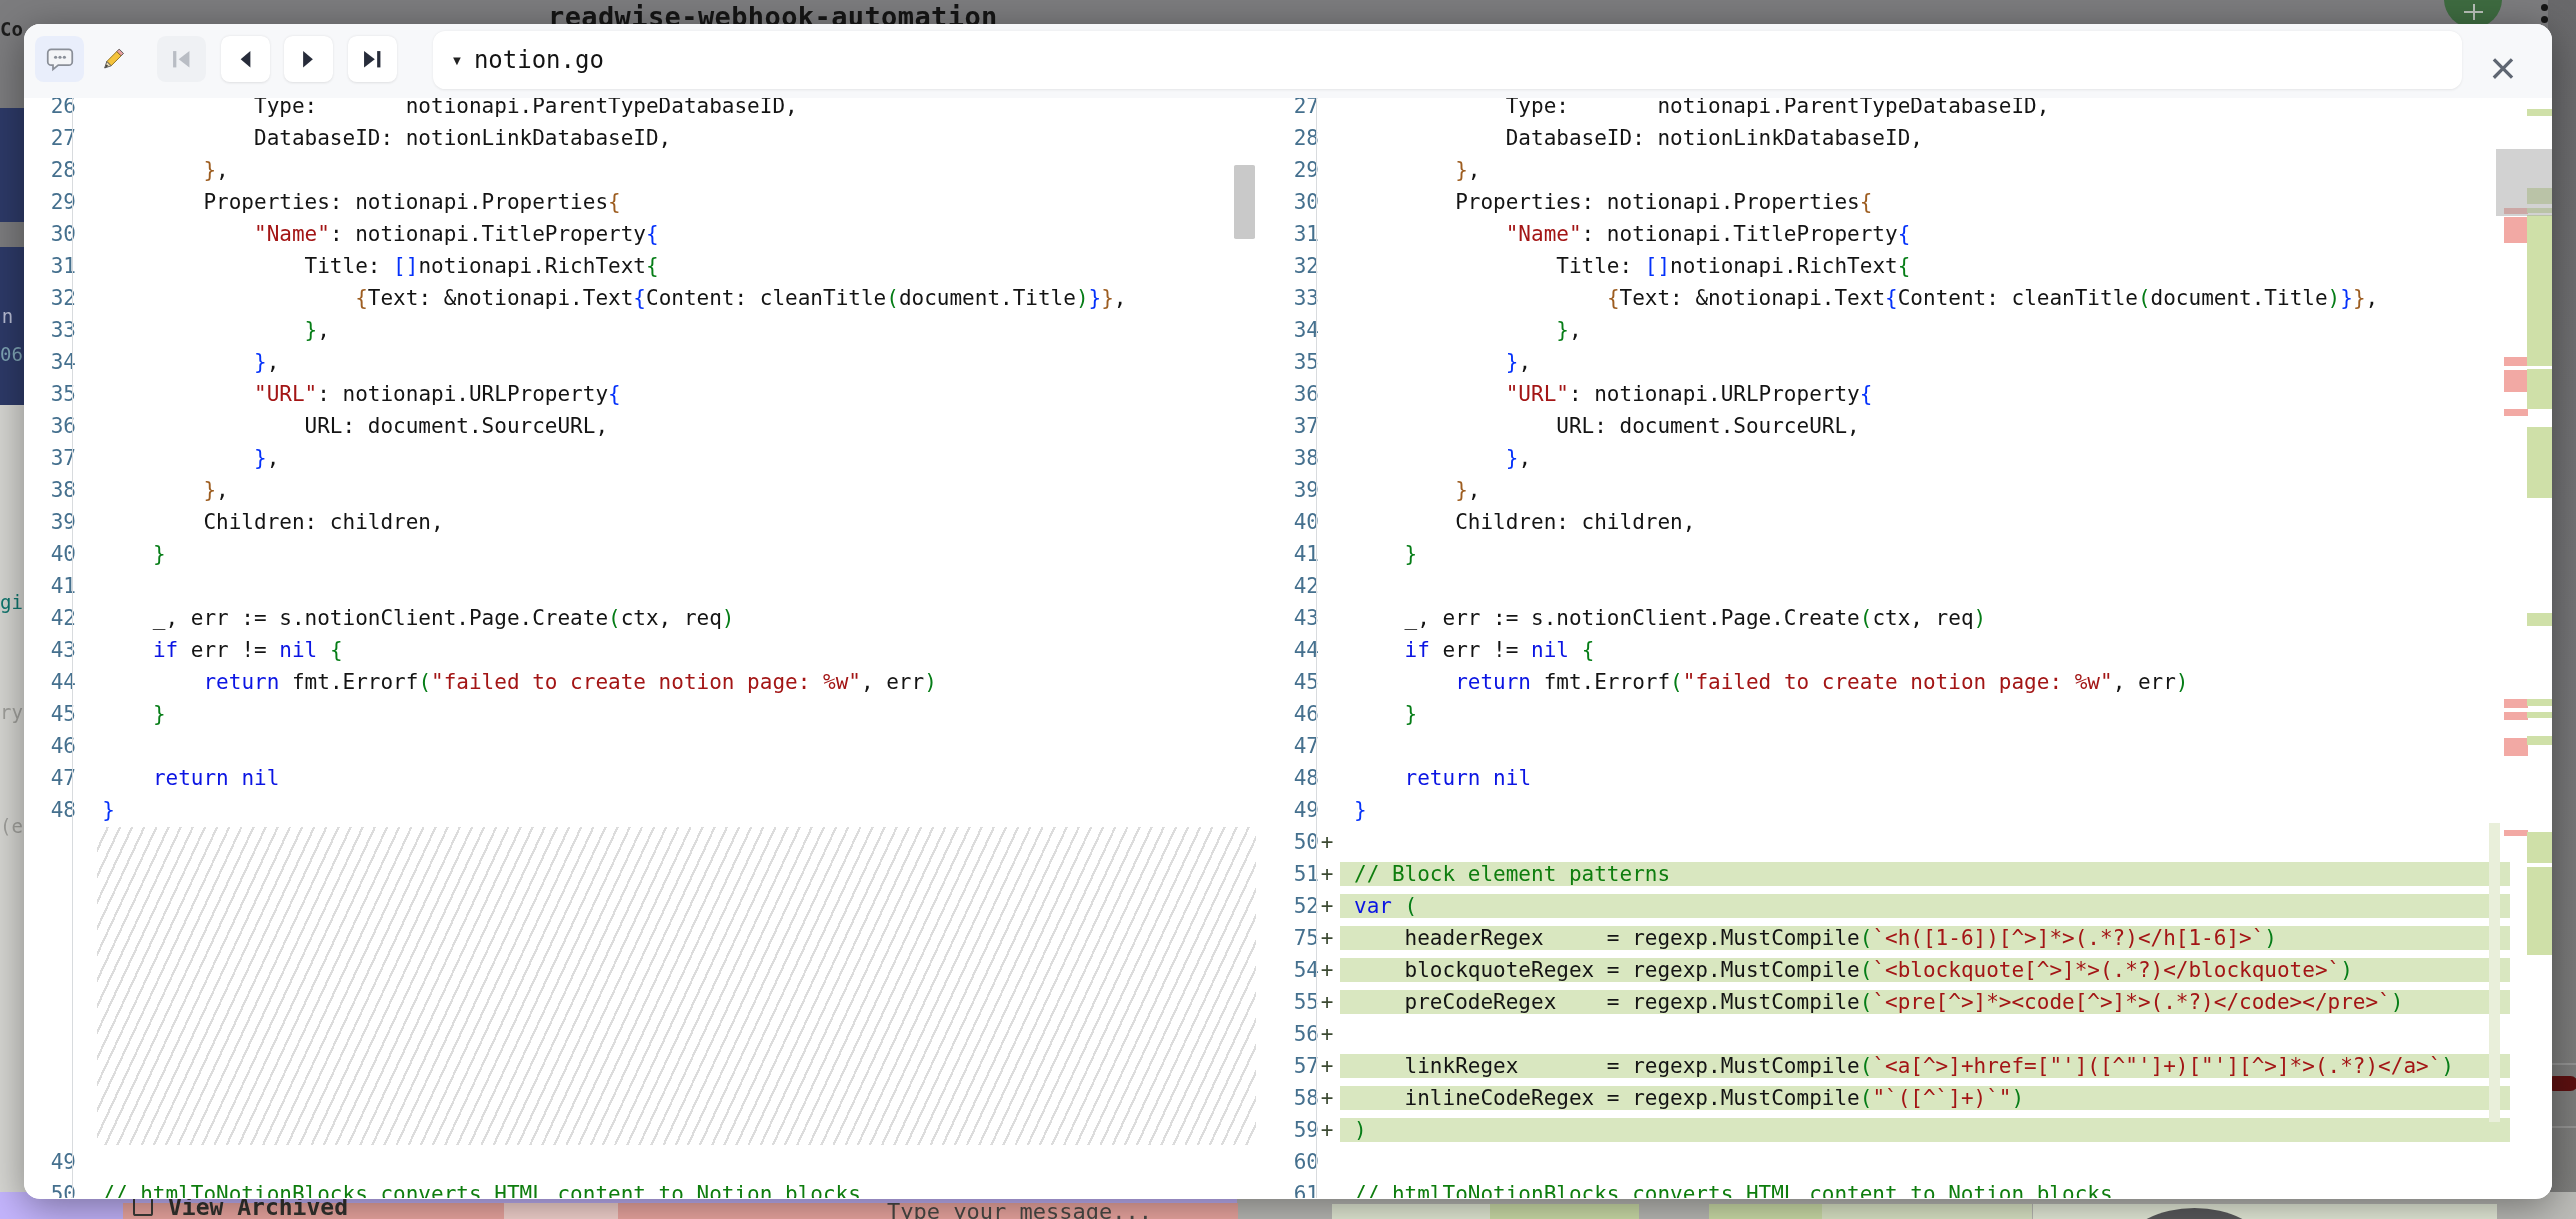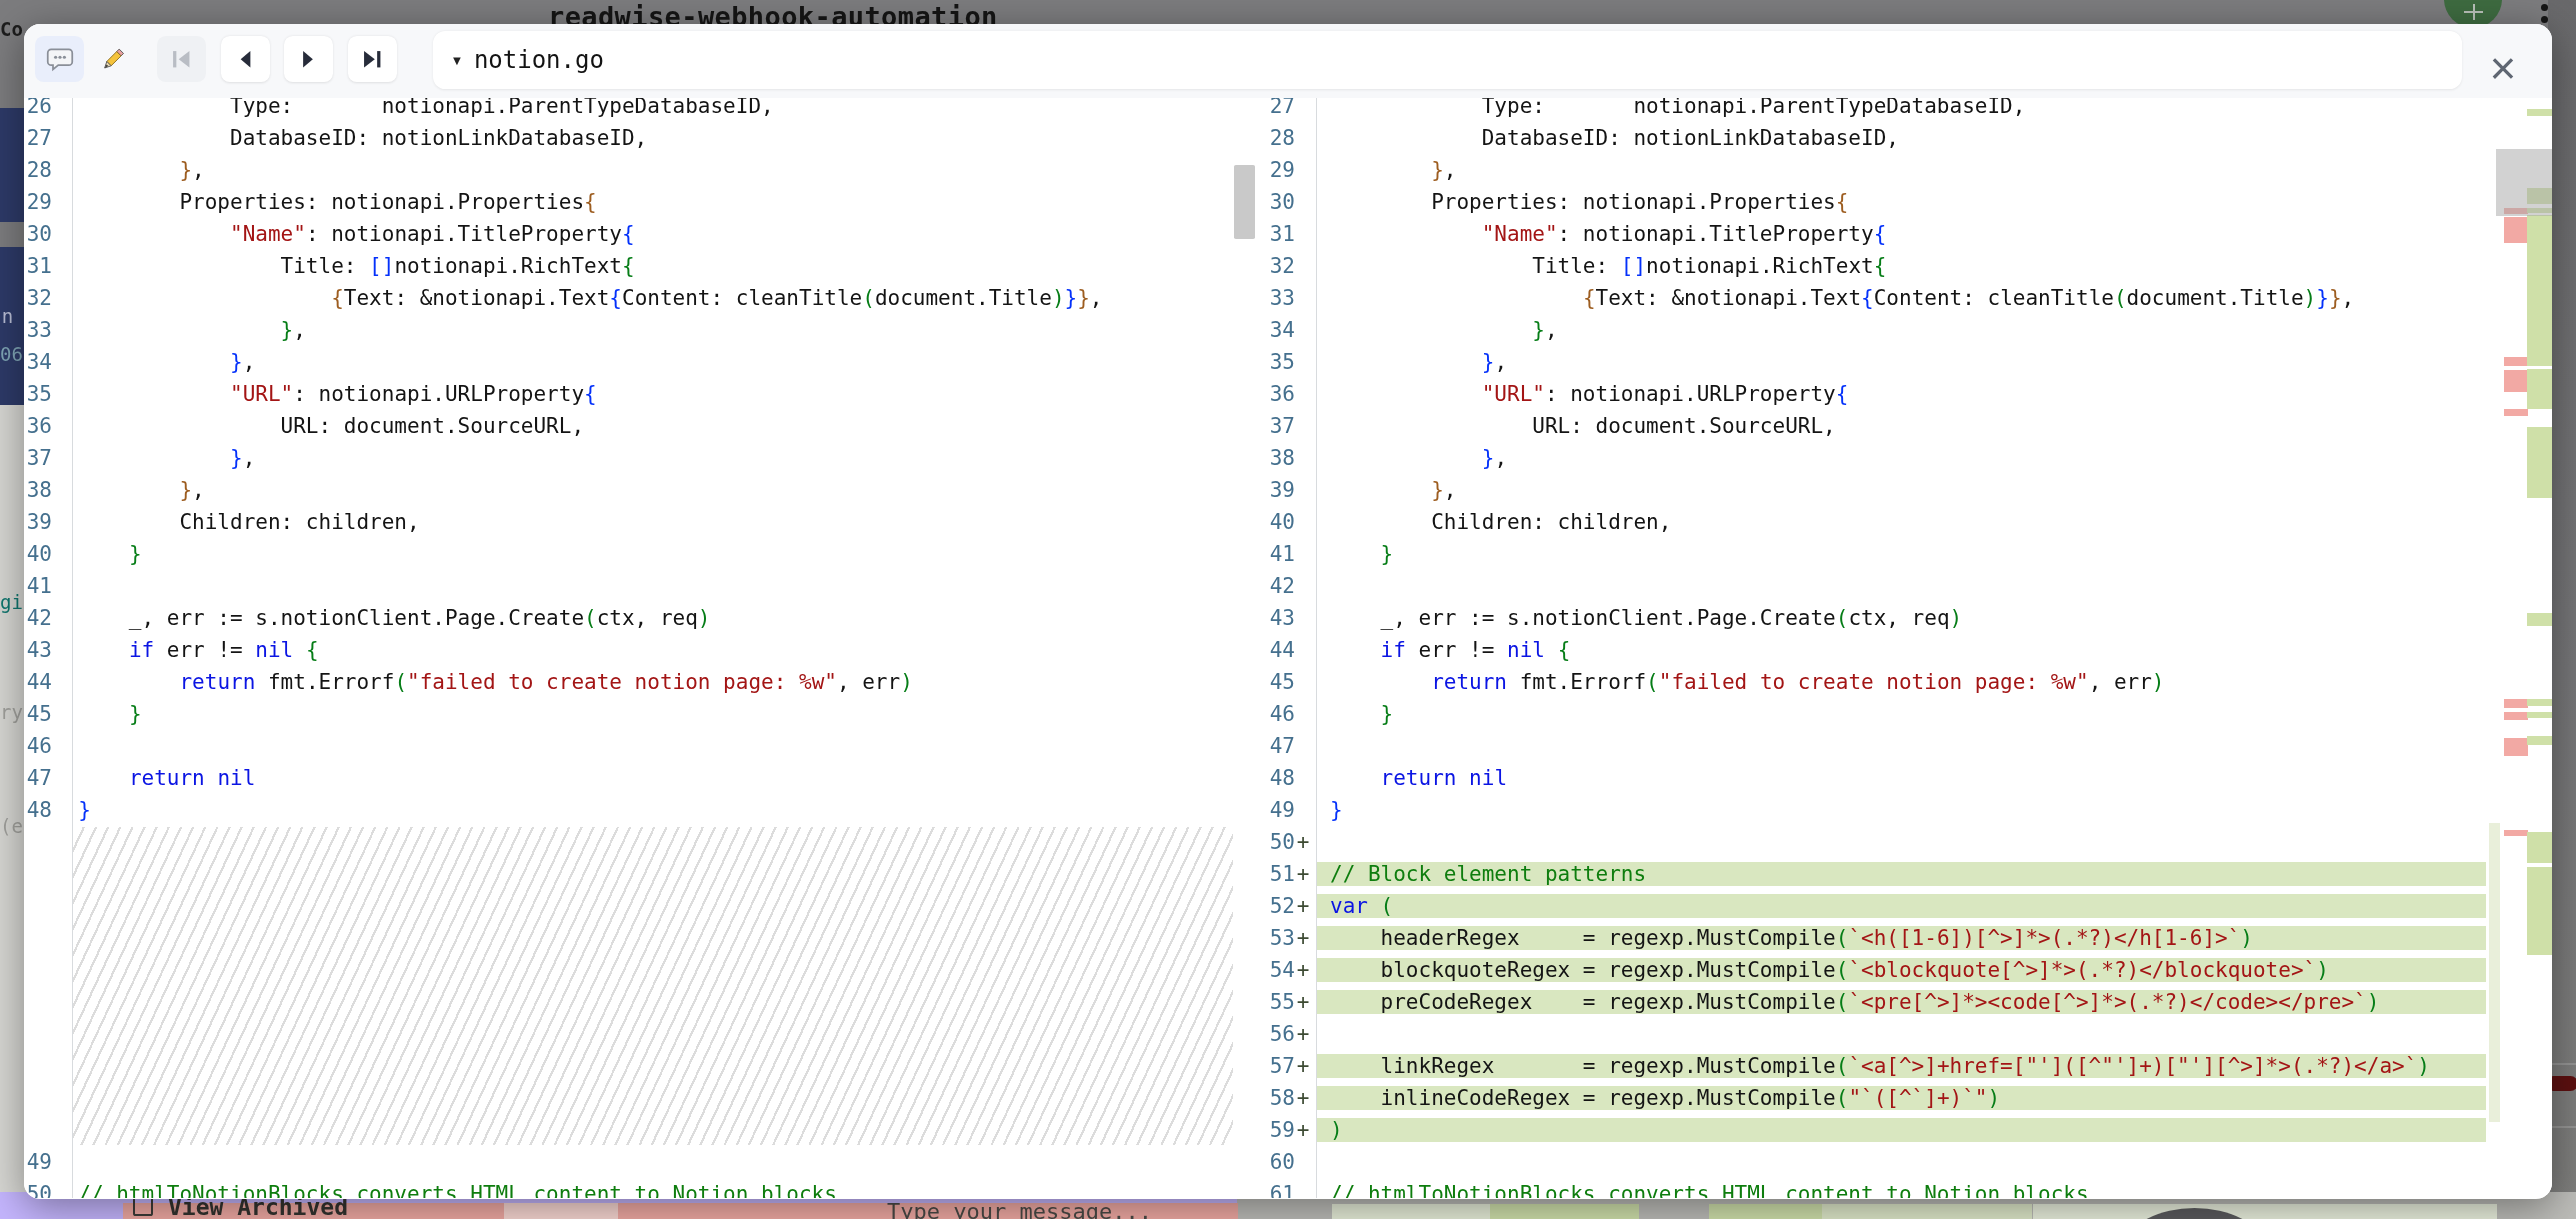--- a/index.html
+++ b/index.html
@@ -52,21 +52,21 @@
   .filebar .caret{font-size:13px;color:#222;margin-right:10.5px;}
   .filebar .fname{font-family:"DejaVu Sans Mono",monospace;font-size:24px;color:#131313;}
   .closebtn{position:absolute;left:2456px;top:21px;width:46px;height:46px;display:flex;align-items:center;
             justify-content:center;font-size:46px;font-weight:300;color:#5f6672;cursor:pointer;line-height:1;}
 
   
   .editor{position:absolute;top:74px;height:1100px;overflow:hidden;background:#fff;}
   .ed-left{left:0;width:1232px;}
   .ed-right{left:1232px;width:1296px;}
   .gutter-sep{position:absolute;top:0;bottom:0;width:0.9px;background:#d8dbde;z-index:3;}
-  .rows{position:absolute;left:0;top:-8px;right:0;}
+  .rows{position:absolute;left:0;top:-8px;right:0;padding-left:24px;}
   .row{display:flex;height:32px;align-items:center;font-family:"DejaVu Sans Mono",monospace;
        font-size:21px;white-space:pre;}
   .lnum{color:#45708e;text-align:right;flex:none;}
   .ed-left .lnum{width:28px;}
   .ed-left .gsp{width:21px;flex:none;}
   .ed-right .lnum{width:39px;}
   .marker{width:21px;flex:none;color:#3c4a32;text-align:left;padding-left:1.8px;box-sizing:border-box;}
   .code{flex:none;white-space:pre;color:#141414;}
   .ed-left .code{width:1160px;padding-left:5.3px;box-sizing:border-box;}
   .ed-right .code{width:1170px;padding-left:14px;box-sizing:border-box;}
@@ -239,21 +239,21 @@
           <div class="row"><span class="lnum">43</span><span class="marker"></span><span class="code"><span class="tk-d">    _, err := s.notionClient.Page.Create</span><span class="tk-g">(</span><span class="tk-d">ctx, req</span><span class="tk-g">)</span></span></div>
           <div class="row"><span class="lnum">44</span><span class="marker"></span><span class="code"><span class="tk-d">    </span><span class="tk-k">if</span><span class="tk-d"> err != </span><span class="tk-k">nil</span><span class="tk-d"> </span><span class="tk-g">{</span></span></div>
           <div class="row"><span class="lnum">45</span><span class="marker"></span><span class="code"><span class="tk-d">        </span><span class="tk-k">return</span><span class="tk-d"> fmt.Errorf</span><span class="tk-g">(</span><span class="tk-s">"failed to create notion page: %w"</span><span class="tk-d">, err</span><span class="tk-g">)</span></span></div>
           <div class="row"><span class="lnum">46</span><span class="marker"></span><span class="code"><span class="tk-d">    </span><span class="tk-g">}</span></span></div>
           <div class="row"><span class="lnum">47</span><span class="marker"></span><span class="code"></span></div>
           <div class="row"><span class="lnum">48</span><span class="marker"></span><span class="code"><span class="tk-d">    </span><span class="tk-k">return</span><span class="tk-d"> </span><span class="tk-k">nil</span></span></div>
           <div class="row"><span class="lnum">49</span><span class="marker"></span><span class="code"><span class="tk-b">}</span></span></div>
           <div class="row added"><span class="lnum">50</span><span class="marker">+</span><span class="code"></span></div>
           <div class="row added"><span class="lnum">51</span><span class="marker">+</span><span class="code"><span class="tk-c">// Block element patterns</span></span></div>
           <div class="row added"><span class="lnum">52</span><span class="marker">+</span><span class="code"><span class="tk-k">var</span><span class="tk-d"> </span><span class="tk-g">(</span></span></div>
-          <div class="row added"><span class="lnum">53</span><span class="marker">+</span><span class="code"><span class="tk-d">    headerRegex     = regexp.MustCompile</span><span class="tk-g">(</span><span class="tk-s">`&lt;h([1-6])[^&gt;]*&gt;(.*?)&lt;/h[1-6]&gt;`</span><span class="tk-g">)</span></span></div>
+          <div class="row added"><span class="lnum">75</span><span class="marker">+</span><span class="code"><span class="tk-d">    headerRegex     = regexp.MustCompile</span><span class="tk-g">(</span><span class="tk-s">`&lt;h([1-6])[^&gt;]*&gt;(.*?)&lt;/h[1-6]&gt;`</span><span class="tk-g">)</span></span></div>
           <div class="row added"><span class="lnum">54</span><span class="marker">+</span><span class="code"><span class="tk-d">    blockquoteRegex = regexp.MustCompile</span><span class="tk-g">(</span><span class="tk-s">`&lt;blockquote[^&gt;]*&gt;(.*?)&lt;/blockquote&gt;`</span><span class="tk-g">)</span></span></div>
           <div class="row added"><span class="lnum">55</span><span class="marker">+</span><span class="code"><span class="tk-d">    preCodeRegex    = regexp.MustCompile</span><span class="tk-g">(</span><span class="tk-s">`&lt;pre[^&gt;]*&gt;&lt;code[^&gt;]*&gt;(.*?)&lt;/code&gt;&lt;/pre&gt;`</span><span class="tk-g">)</span></span></div>
           <div class="row added"><span class="lnum">56</span><span class="marker">+</span></div>
           <div class="row added"><span class="lnum">57</span><span class="marker">+</span><span class="code"><span class="tk-d">    linkRegex       = regexp.MustCompile</span><span class="tk-g">(</span><span class="tk-s">`&lt;a[^&gt;]+href=["']([^"']+)["'][^&gt;]*&gt;(.*?)&lt;/a&gt;`</span><span class="tk-g">)</span></span></div>
           <div class="row added"><span class="lnum">58</span><span class="marker">+</span><span class="code"><span class="tk-d">    inlineCodeRegex = regexp.MustCompile</span><span class="tk-g">(</span><span class="tk-s">"`([^`]+)`"</span><span class="tk-g">)</span></span></div>
           <div class="row added"><span class="lnum">59</span><span class="marker">+</span><span class="code"><span class="tk-g">)</span></span></div>
           <div class="row"><span class="lnum">60</span><span class="marker"></span><span class="code"></span></div>
           <div class="row"><span class="lnum">61</span><span class="marker"></span><span class="code"><span class="tk-c">// htmlToNotionBlocks converts HTML content to Notion blocks</span></span></div>
         </div>
       <div class="scrolldiff" id="scrolldiff" style="left: 1233px; width: 11.4px; top: 725px; height: 299px;"></div>

